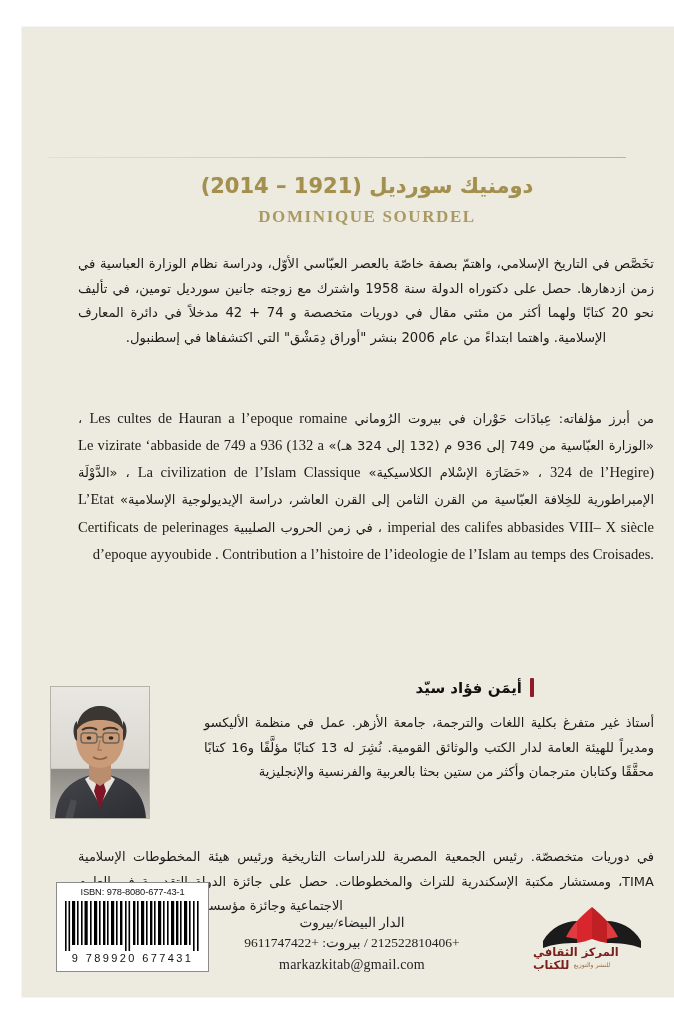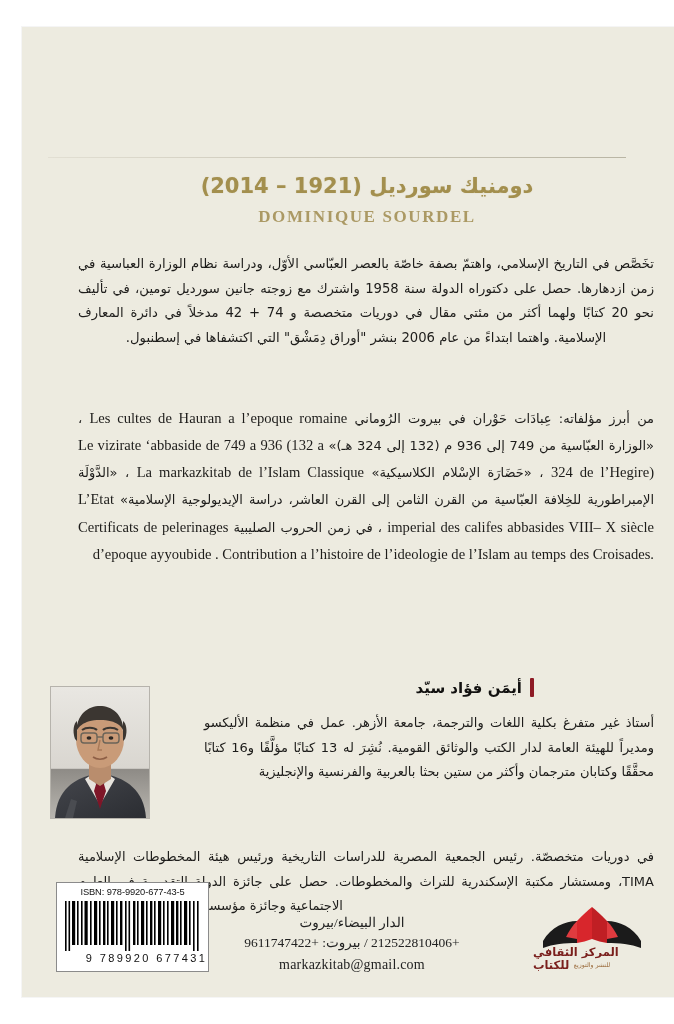--- a/index.html
+++ b/index.html
@@ -202,21 +202,20 @@
     display: block;
   }
   .bars-digits {
     direction: ltr;
     font-family: "Liberation Sans", sans-serif;
     font-size: 11px;
     color: #111;
     letter-spacing: 2.4px;
     margin-top: 1px;
     white-space: nowrap;
-    padding-left: 28px;
   }
 
   
   .contact {
     position: absolute;
     left: 0;
     right: 0;
     top: 886px;
     text-align: center;
     color: #222;
@@ -280,21 +279,21 @@
 
   <div class="works">
     <span>من أبرز مؤلفاته:</span>
     <span>عِبادَات حَوْران في بيروت الرُوماني</span>
     <span class="lat">Les cultes de Hauran a l’epoque romaine</span>
     <span>،</span>
     <span>«الوزارة العبّاسية من 749 إلى 936 م (132 إلى 324 هـ)»</span>
     <span class="lat">Le vizirate ‘abbaside de 749 a 936 (132 a 324 de l’Hegire)</span>
     <span>، </span>
     <span>«حَضَارَة الإسْلام الكلاسيكية»</span>
-    <span class="lat">La markazkitab de l’Islam Classique</span>
+    <span class="lat">La civilization de l’Islam Classique</span>
     <span>، </span>
     <span>«الدَّوْلَة الإمبراطورية للخِلافة العبّاسية من القرن الثامن إلى القرن العاشر، دراسة الإيديولوجية الإسلامية»</span>
     <span class="lat">L’Etat imperial des califes abbasides VIII– X siècle</span>
     <span>، </span>
     <span>في زمن الحروب الصليبية</span>
     <span class="lat">Certificats de pelerinages d’epoque ayyoubide . Contribution a l’histoire de l’ideologie de l’Islam au temps des Croisades.</span>
   </div>
 
   <div class="mid-rule"></div>
 
@@ -355,21 +354,21 @@
 
   <div class="bio-2">
     <span>أستاذ غير متفرغ بكلية اللغات والترجمة، جامعة الأزهر. عمل في منظمة الأليكسو ومديراً للهيئة العامة لدار الكتب والوثائق القومية. نُشِرَ له 13 كتابًا مؤلَّفًا و16 كتابًا محقَّقًا وكتابان مترجمان وأكثر من ستين بحثا بالعربية والفرنسية والإنجليزية</span>
   </div>
   <div class="bio-2-tail">
     <span>في دوريات متخصصّة. رئيس الجمعية المصرية للدراسات التاريخية ورئيس هيئة المخطوطات الإسلامية TIMA، ومستشار مكتبة الإسكندرية للتراث والمخطوطات.</span>
     <span>حصل على جائزة الدولة التقديرية في العلوم الاجتماعية وجائزة مؤسسة الكويت للتقدم العلمي.</span>
   </div>
 
   <div class="barcode-box">
-    <div class="isbn-text">ISBN: 978-9920-677-43-5</div>
+    <div class="isbn-text">ISBN: 978-8080-677-43-1</div>
     <svg class="bars" viewBox="0 0 140 50" preserveAspectRatio="none">
       <g fill="#000">
         <rect x="2" y="0" width="1.6" height="50"></rect>
           <rect x="5.5" y="0" width="1.6" height="50"></rect>
         <rect x="9" y="0" width="3.2" height="44"></rect>
           <rect x="14" y="0" width="1.6" height="44"></rect>
         <rect x="18" y="0" width="1.6" height="44"></rect>
           <rect x="21.5" y="0" width="3.2" height="44"></rect>
         <rect x="27" y="0" width="1.6" height="44"></rect>
           <rect x="31" y="0" width="3.2" height="44"></rect>

